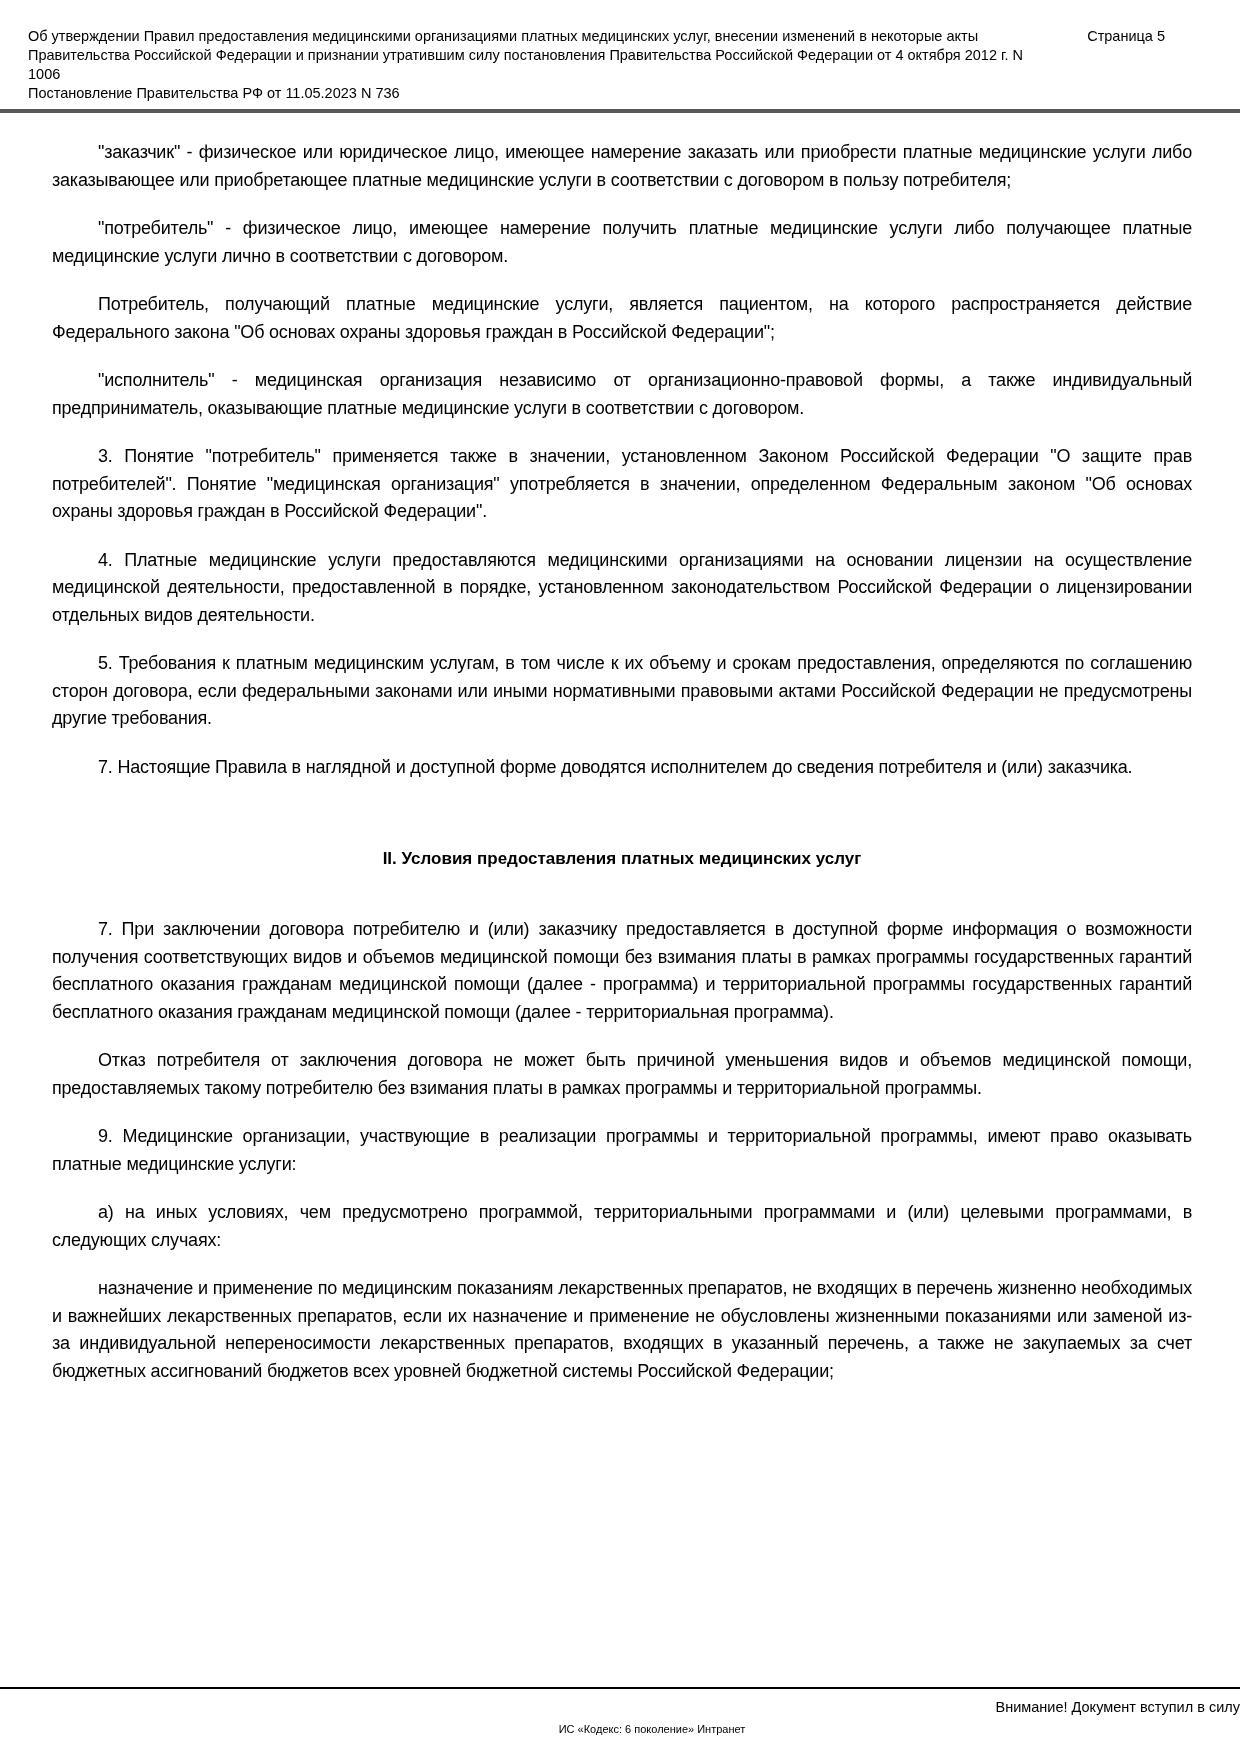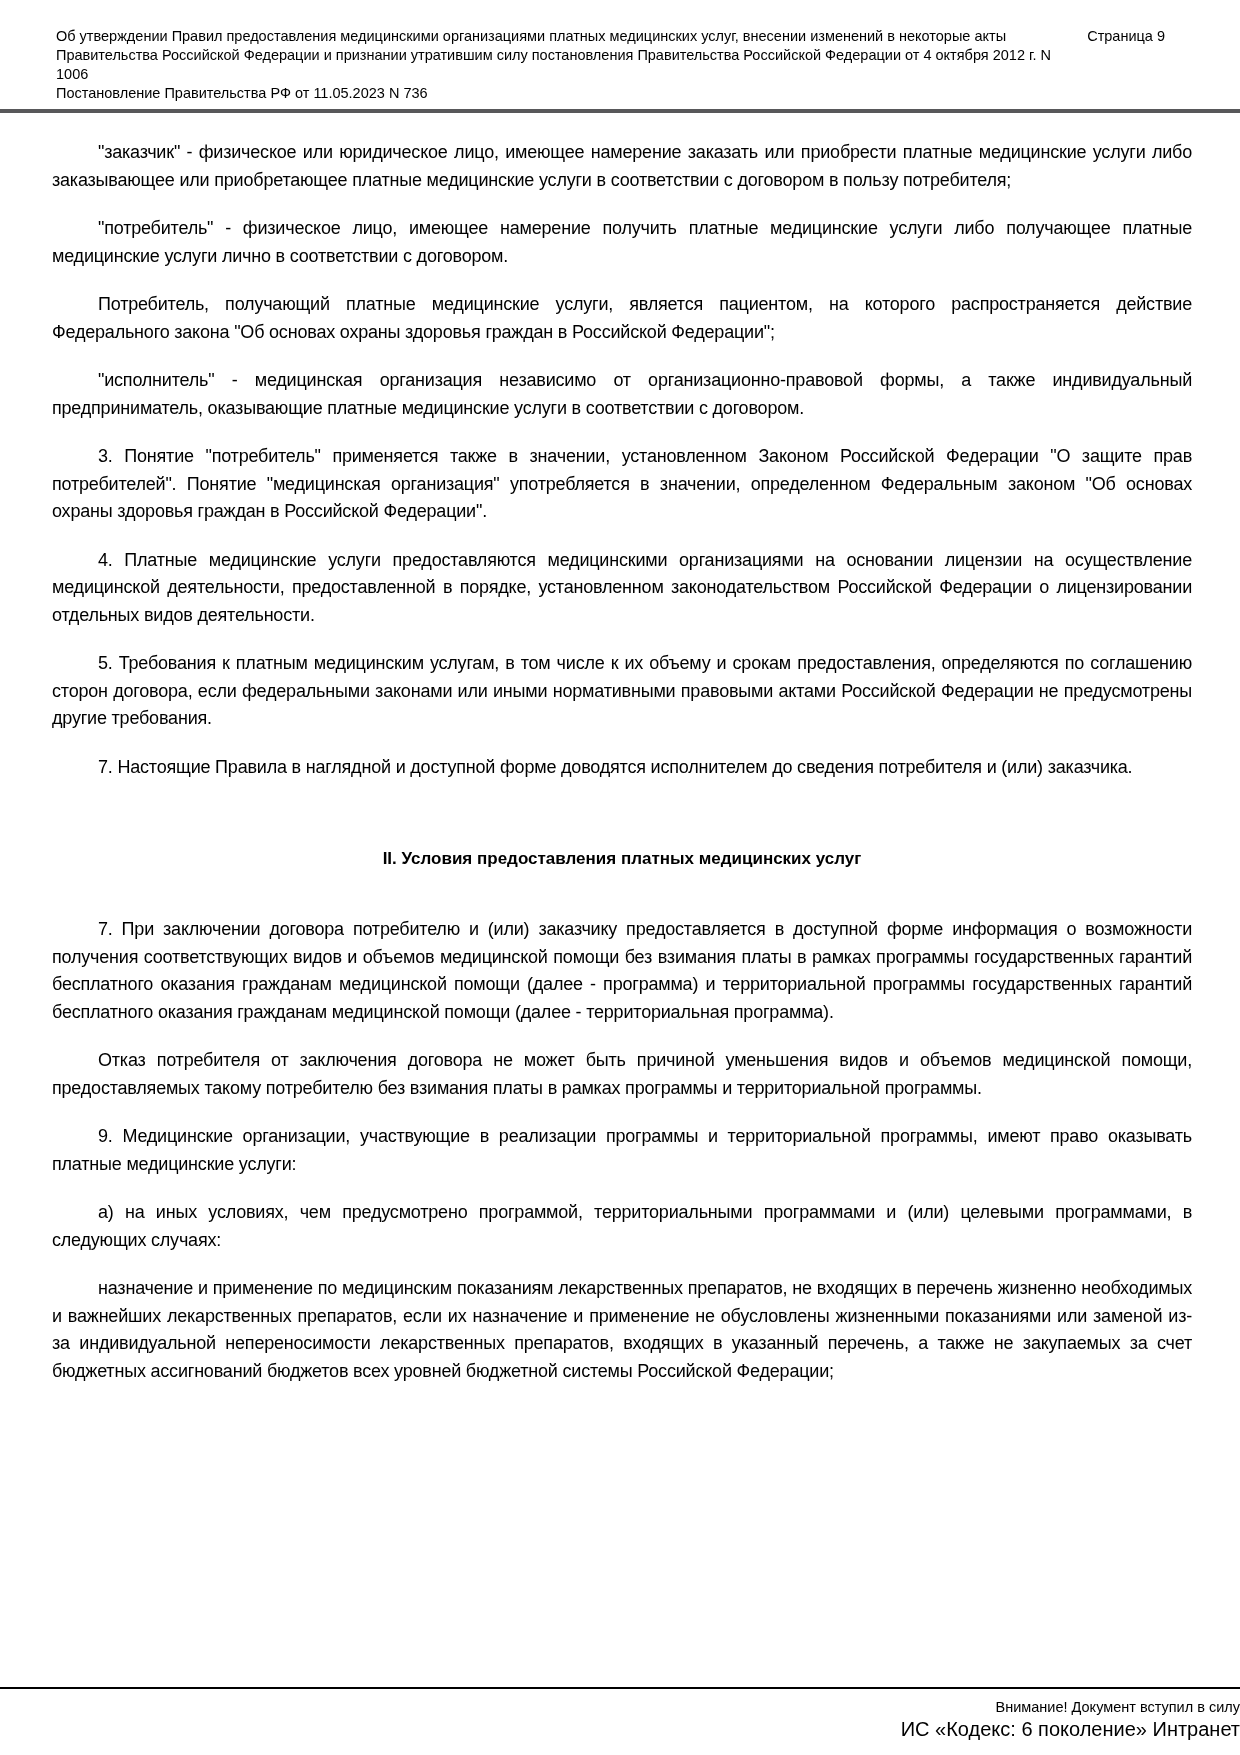--- a/index.html
+++ b/index.html
@@ -9,21 +9,21 @@
     width: 1240px;
     height: 1755px;
     margin: 0 auto;
     background: #ffffff;
     color: #000000;
     font-family: "Liberation Sans", sans-serif;
     overflow: hidden;
   }
 
   
-  .doc-header { padding: 27px 75px 0 56px; }
+  .doc-header { padding: 27px 75px 0 28px; }
   .doc-header-row { display: flex; justify-content: space-between; align-items: flex-start; }
   .doc-header-title {
     width: 1005px;
     font-size: 14.5px;
     line-height: 19px;
   }
   .doc-page-number {
     font-size: 14.5px;
     line-height: 19px;
     white-space: nowrap;
@@ -71,34 +71,34 @@
   .footer-rule { height: 2px; background: #000000; }
   .footer-notice {
     margin-top: 9px;
     text-align: right;
     font-size: 14.5px;
     line-height: 19px;
   }
   .footer-system {
     margin-top: 3px;
     padding-left: 64px;
-    text-align: right;
-    font-size: 20px;
+    text-align: center;
+    font-size: 11px;
     line-height: 19px;
   }
 </style>
 </head>
 <body>
 
 <div class="page">
 
   <div class="doc-header">
     <div class="doc-header-row">
       <div class="doc-header-title">Об утверждении Правил предоставления медицинскими организациями платных медицинских услуг, внесении изменений в некоторые акты Правительства Российской Федерации и признании утратившим силу постановления Правительства Российской Федерации от 4 октября 2012 г. N 1006</div>
-      <div class="doc-page-number">Страница 9</div>
+      <div class="doc-page-number">Страница 5</div>
     </div>
     <div class="doc-header-subtitle">Постановление Правительства РФ от 11.05.2023 N 736</div>
   </div>
 
   <div class="header-rule"></div>
 
   <div class="doc-content">
       <p class="para">"заказчик" - физическое или юридическое лицо, имеющее намерение заказать или приобрести платные медицинские услуги либо заказывающее или приобретающее платные медицинские услуги в соответствии с договором в пользу потребителя;</p>
       <p class="para">"потребитель" - физическое лицо, имеющее намерение получить платные медицинские услуги либо получающее платные медицинские услуги лично в соответствии с договором.</p>
       <p class="para">Потребитель, получающий платные медицинские услуги, является пациентом, на которого распространяется действие Федерального закона "Об основах охраны здоровья граждан в Российской Федерации";</p>

